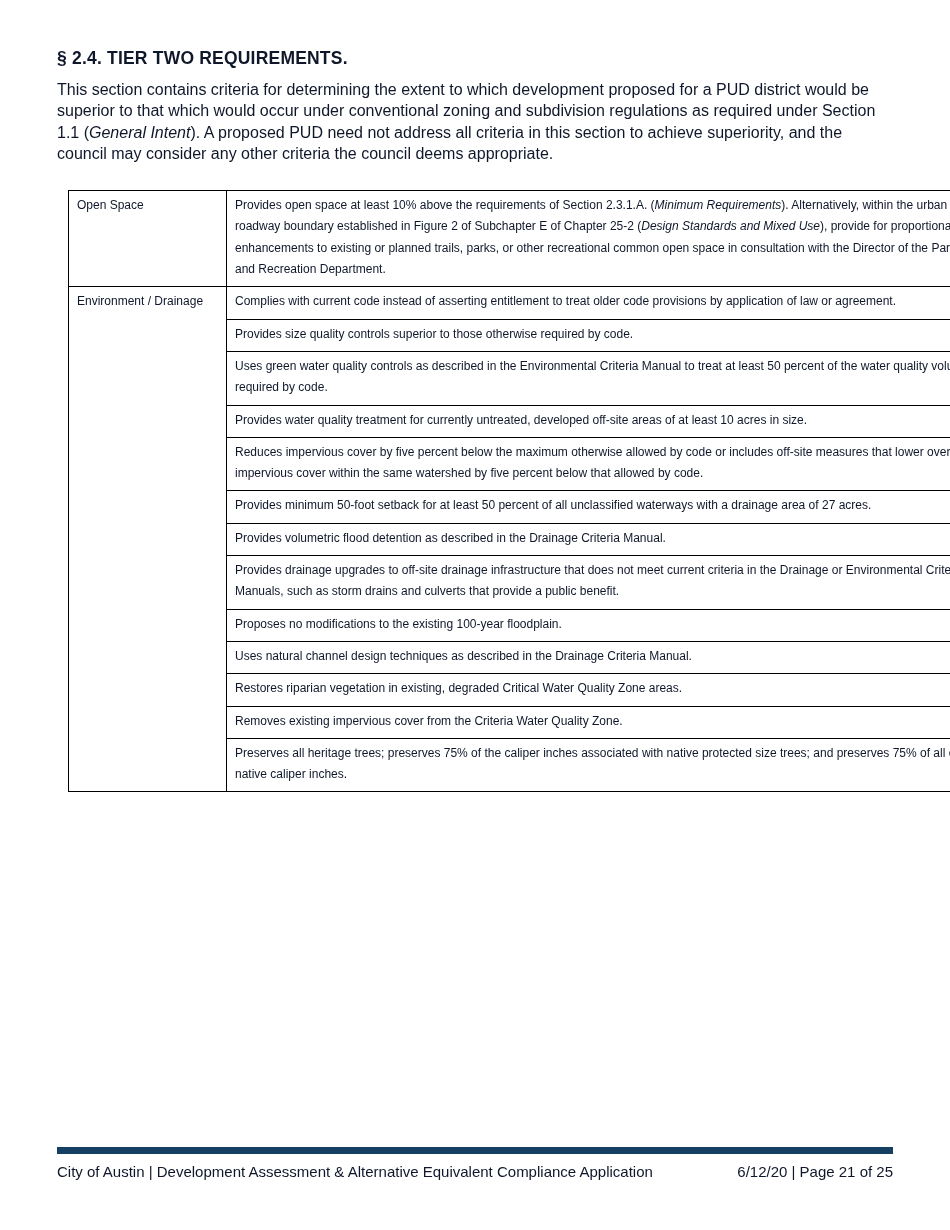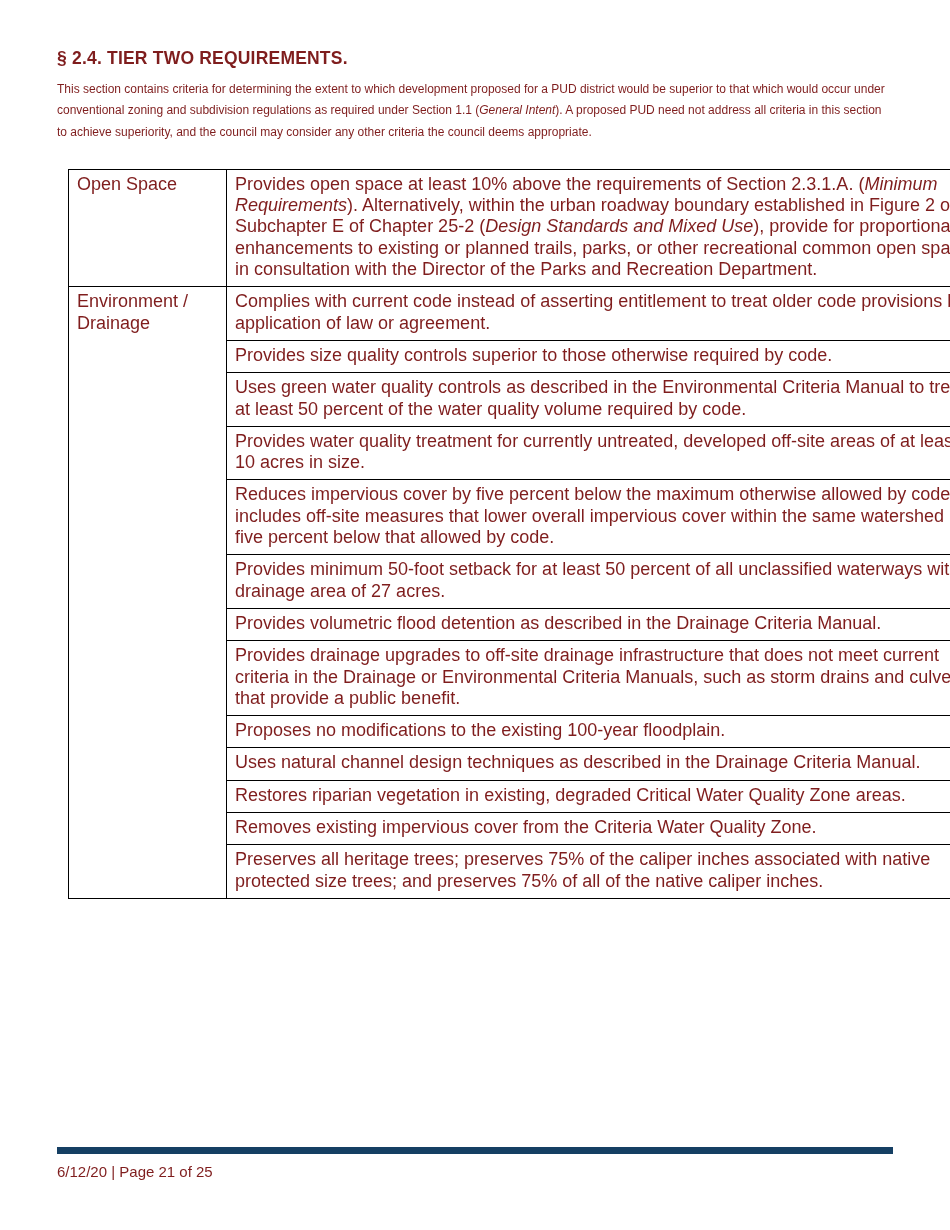--- a/index.html
+++ b/index.html
@@ -2,47 +2,47 @@
 <html><head>
 <meta charset="utf-8">
 <style>
   * { margin: 0; padding: 0; box-sizing: border-box; }
   html, body { background: #ffffff; }
   .page {
     width: 950px;
     height: 1230px;
     background: #ffffff;
     font-family: "Liberation Sans", sans-serif;
-    color: #7f1d1d;
+    color: #0f172a;
     display: flex;
     flex-direction: column;
     padding: 48px 57px 50px 57px;
     overflow: hidden;
   }
   .heading {
     font-size: 17.5px;
     font-weight: bold;
     letter-spacing: 0.2px;
     margin-bottom: 10px;
   }
   .intro {
-    font-size: 12px;
+    font-size: 16px;
     line-height: 21.3px;
   }
   table.req-table {
     border-collapse: collapse;
     margin-top: 26px;
     margin-left: 11px;
     width: 813px;
     table-layout: fixed;
   }
   table.req-table td {
     border: 1px solid #000000;
     vertical-align: top;
-    font-size: 18px;
+    font-size: 12px;
     line-height: 21.3px;
     padding: 4px 8px 6px 8px;
   }
   td.cat { width: 158px; }
   td.crit { width: 762px; }
   .footer { margin-top: auto; }
   .footer-bar {
     height: 7px;
     width: 100%;
     background: #153f63;
@@ -109,17 +109,18 @@
         </tr>
         <tr>
           <td class="crit"><span>Preserves all heritage trees; preserves 75% of the caliper inches associated with native protected size trees; and preserves 75% of all of the native caliper inches.</span></td>
         </tr>
       </tbody>
   </table>
 
   <div class="footer">
     <div class="footer-bar" style="background: rgb(21, 63, 99);"></div>
     <div class="footer-text">
+      <span>City of Austin | Development Assessment &amp; Alternative Equivalent Compliance Application</span>
       <span>6/12/20 | Page 21 of 25</span>
     </div>
   </div>
 
 </div>
 
 </body></html>

